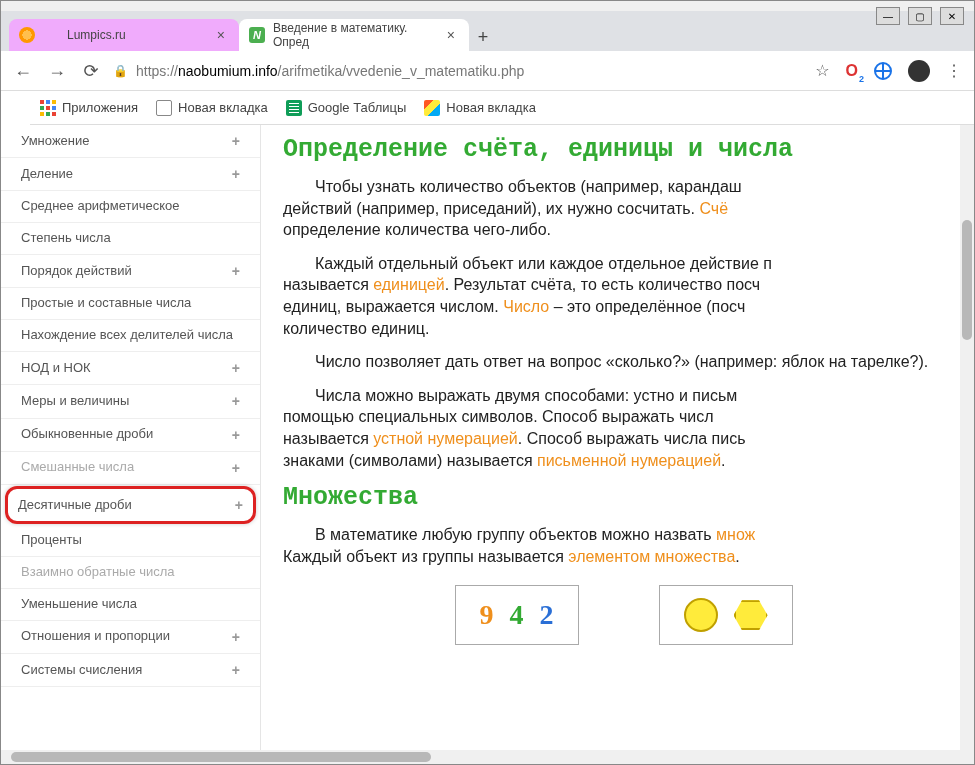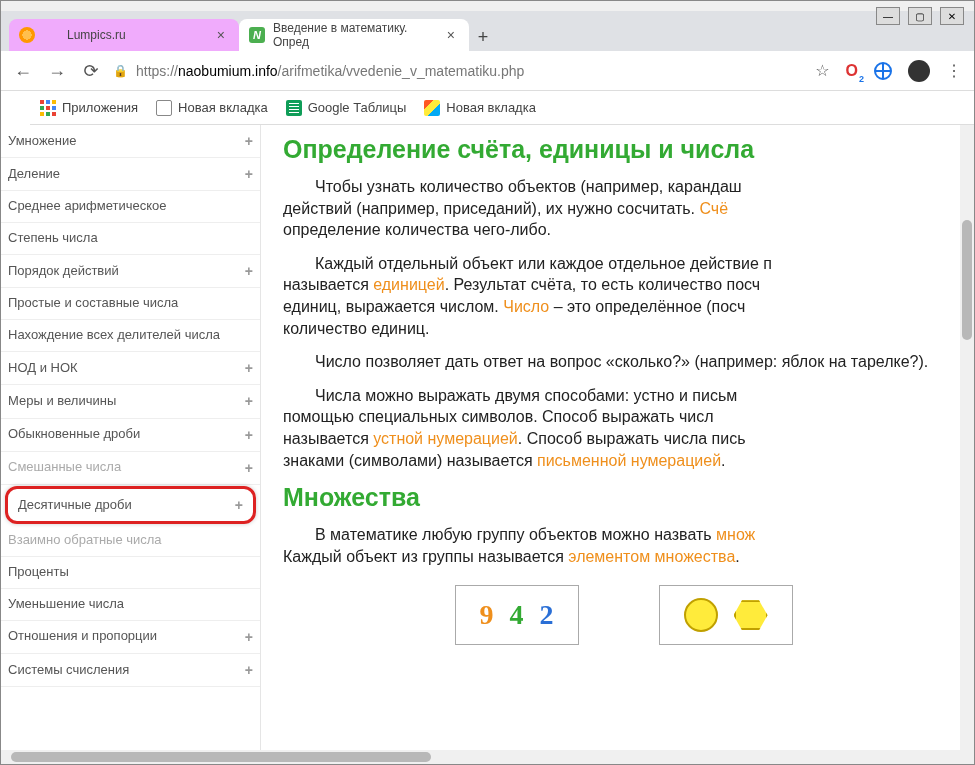--- a/index.html
+++ b/index.html
@@ -41,27 +41,27 @@
 .apps span:nth-child(4){ background:#34a853;} .apps span:nth-child(5){ background:#ea4335;} .apps span:nth-child(6){ background:#4285f4;}
 .apps span:nth-child(7){ background:#fbbc05;} .apps span:nth-child(8){ background:#34a853;} .apps span:nth-child(9){ background:#ea4335;}
 .pageic { border: 1px solid #888; border-radius: 2px; }
 .sheetic { background: #0f9d58; border-radius: 2px; position:relative; }
 .sheetic::before { content:''; position:absolute; inset:3px; background: repeating-linear-gradient(#fff 0 1px, transparent 1px 3px);}
 .picic { background: linear-gradient(135deg,#ff5722 30%,#ffeb3b 30% 60%,#03a9f4 60%); border-radius:2px;}
 
 .content { flex: 1; display: flex; overflow: hidden; background: #f4f4f4; }
 
 .sidebar { width: 260px; background: #fff; overflow-y: hidden; border-right: 1px solid #e5e5e5; box-shadow: 2px 0 4px rgba(0,0,0,0.05); }
-.side-item { padding: 7px 7px; font-size: 13px; color: #555; border-bottom: 1px solid #eee; display: flex; justify-content: space-between; align-items: center; cursor: pointer; line-height: 1.3; min-height: 30px; }
+.side-item { padding: 7px 20px; font-size: 13px; color: #555; border-bottom: 1px solid #eee; display: flex; justify-content: space-between; align-items: center; cursor: pointer; line-height: 1.3; min-height: 30px; }
 .side-item .plus { color: #999; font-size: 14px; font-weight: bold; }
 .side-item.highlighted { border: 3px solid #d22; border-radius: 12px; margin: 1px 4px; padding: 7px 10px; box-shadow: 0 0 4px rgba(0,0,0,0.2); justify-content: space-between; }
 .side-item.faded { color: #aaa; }
 
 .article { flex: 1; padding: 8px 10px 10px 22px; overflow: hidden; position: relative; background:#fff; }
-.article h2 { font-family: Liberation Sans, sans-serif; color: #33aa33; font-size: 25px; margin: 2px 0 12px; font-weight: bold; }
+.article h2 { font-family: Liberation Mono, monospace; color: #33aa33; font-size: 25px; margin: 2px 0 12px; font-weight: bold; }
 .article p { font-size: 16px; color: #222; margin: 12px 0; text-align: justify; line-height: 1.35; }
 .article p.indent { text-indent: 32px; }
 .kw { color: #ef8f1c; font-weight: normal; }
 
 .figrow { display: flex; gap: 80px; margin-top: 18px; justify-content: center; }
 .figbox { border: 1px solid #aaa; padding: 12px 24px; display: flex; gap: 16px; align-items: center; font-family: "Comic Sans MS", cursive; font-size: 28px; font-weight: bold; }
 .d9 { color: #ef8f1c; } .d4 { color: #33aa33; } .d2 { color: #2a6fd6; }
 .circle { width: 34px; height: 34px; background: #ffeb3b; border: 2px solid #c0a000; border-radius: 50%; }
 .hexagon { width: 34px; height: 30px; background: #ffeb3b; border: 2px solid #c0a000; clip-path: polygon(25% 0, 75% 0, 100% 50%, 75% 100%, 25% 100%, 0 50%); }
 
@@ -185,25 +185,25 @@
           <span class="plus">+</span>
         </div>
         <div class="side-item faded">
           <span>Смешанные числа</span>
           <span class="plus">+</span>
         </div>
         <div class="side-item highlighted">
           <span>Десятичные дроби</span>
           <span class="plus">+</span>
         </div>
+        <div class="side-item">
+          <span>Проценты</span>
+        </div>
         <div class="side-item faded">
           <span>Взаимно обратные числа</span>
-        </div>
-        <div class="side-item">
-          <span>Проценты</span>
         </div>
         <div class="side-item">
           <span>Уменьшение числа</span>
         </div>
         <div class="side-item">
           <span>Отношения и пропорции</span>
           <span class="plus">+</span>
         </div>
         <div class="side-item">
           <span>Системы счисления</span>

